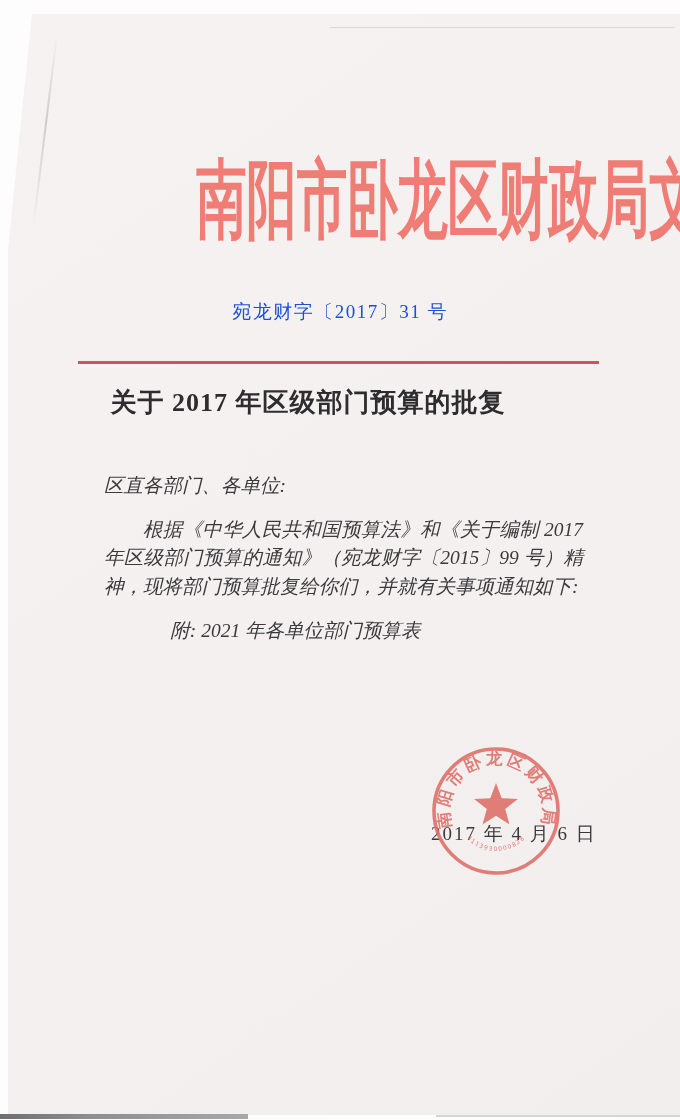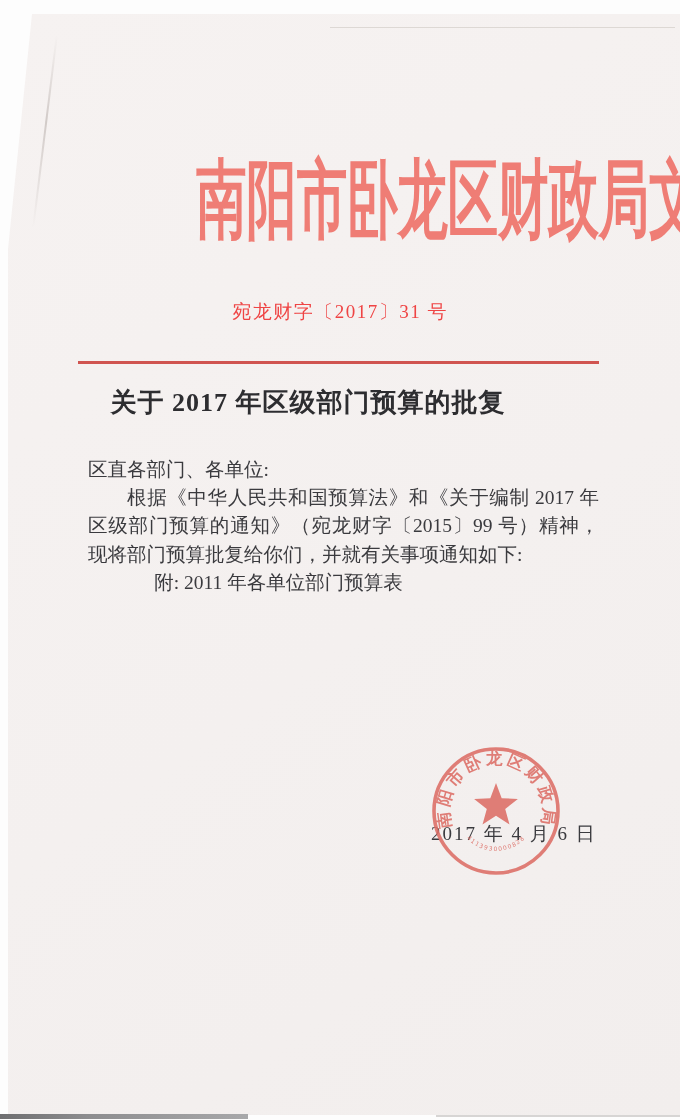--- a/index.html
+++ b/index.html
@@ -29,37 +29,37 @@
   .red-header {
     position:absolute; top:150px; left:0; width:680px; text-align:center;
     color:#ef7d75; font-weight:bold; font-size:86px; line-height:1.18;
     white-space:nowrap;
   }
   .red-header .squeeze {
     display:inline-block; transform:scaleX(0.585); transform-origin:50% 50%;
   }
   .doc-number {
     position:absolute; top:299px; left:0; width:680px; text-align:center;
-    font-size:19px; color:#ef4444; letter-spacing:1.5px;
+    font-size:19px; color:#1d4ed8; letter-spacing:1.5px;
   }
   .red-line {
     position:absolute; left:78px; top:361px; width:521px; height:3px;
     background:#d05450;
   }
   .doc-title {
     position:absolute; top:385px; left:-32px; width:680px; text-align:center;
     font-size:26px; font-weight:bold; color:#2d2d30; letter-spacing:1px;
     white-space:nowrap;
   }
   .body-text {
     position:absolute; left:88px; top:456px; width:511px;
     font-size:19.5px; line-height:28.2px; color:#3a3a3e;
     text-align:justify; text-justify:inter-ideograph;
   }
-  .body-text p { margin:0; }
+  .body-text p { margin:16px;font-style:italic; }
   .body-text p.indent { text-indent:2em; }
   .body-text p.attach { text-indent:3.4em; }
   .doc-date {
     position:absolute; left:431px; top:821px;
     font-size:19px; color:#3a3a3e; letter-spacing:2px; white-space:nowrap;
   }
   .seal { position:absolute; left:421px; top:736px; width:150px; height:150px; opacity:0.88; }
   .seal svg { display:block; }
   .bottom-bar-dark {
     position:absolute; left:0; top:1114px; width:248px; height:5px;
@@ -86,21 +86,21 @@
 
   <div class="doc-number">宛龙财字〔2017〕31 号</div>
 
   <div class="red-line"></div>
 
   <div class="doc-title">关于 2017 年区级部门预算的批复</div>
 
   <div class="body-text">
     <p>区直各部门、各单位:</p>
     <p class="indent">根据《中华人民共和国预算法》和《关于编制 2017 年区级部门预算的通知》（宛龙财字〔2015〕99 号）精神，现将部门预算批复给你们，并就有关事项通知如下:</p>
-    <p class="attach">附: 2011 年各单位部门预算表</p>
+    <p class="attach">附: 2021 年各单位部门预算表</p>
   </div>
 
   <div class="doc-date">2017 年 4 月 6 日</div>
 
   <div class="seal">
     <svg width="150" height="150" viewBox="0 0 150 150" xmlns="http://www.w3.org/2000/svg">
       <circle cx="75" cy="75" r="62" fill="none" stroke="#dd6e66" stroke-width="3.6"></circle>
       <polygon points="75,47 69.3,62.2 53.1,62.9 65.8,73.0 61.5,88.6 75,79.7 88.5,88.6 84.2,73.0 96.9,62.9 80.7,62.2" fill="#dd6e66"></polygon>
       <defs>
         <path id="sealTopArc" d="M 32.4 94.9 A 47 47 0 1 1 117.6 94.9" fill="none"></path>

